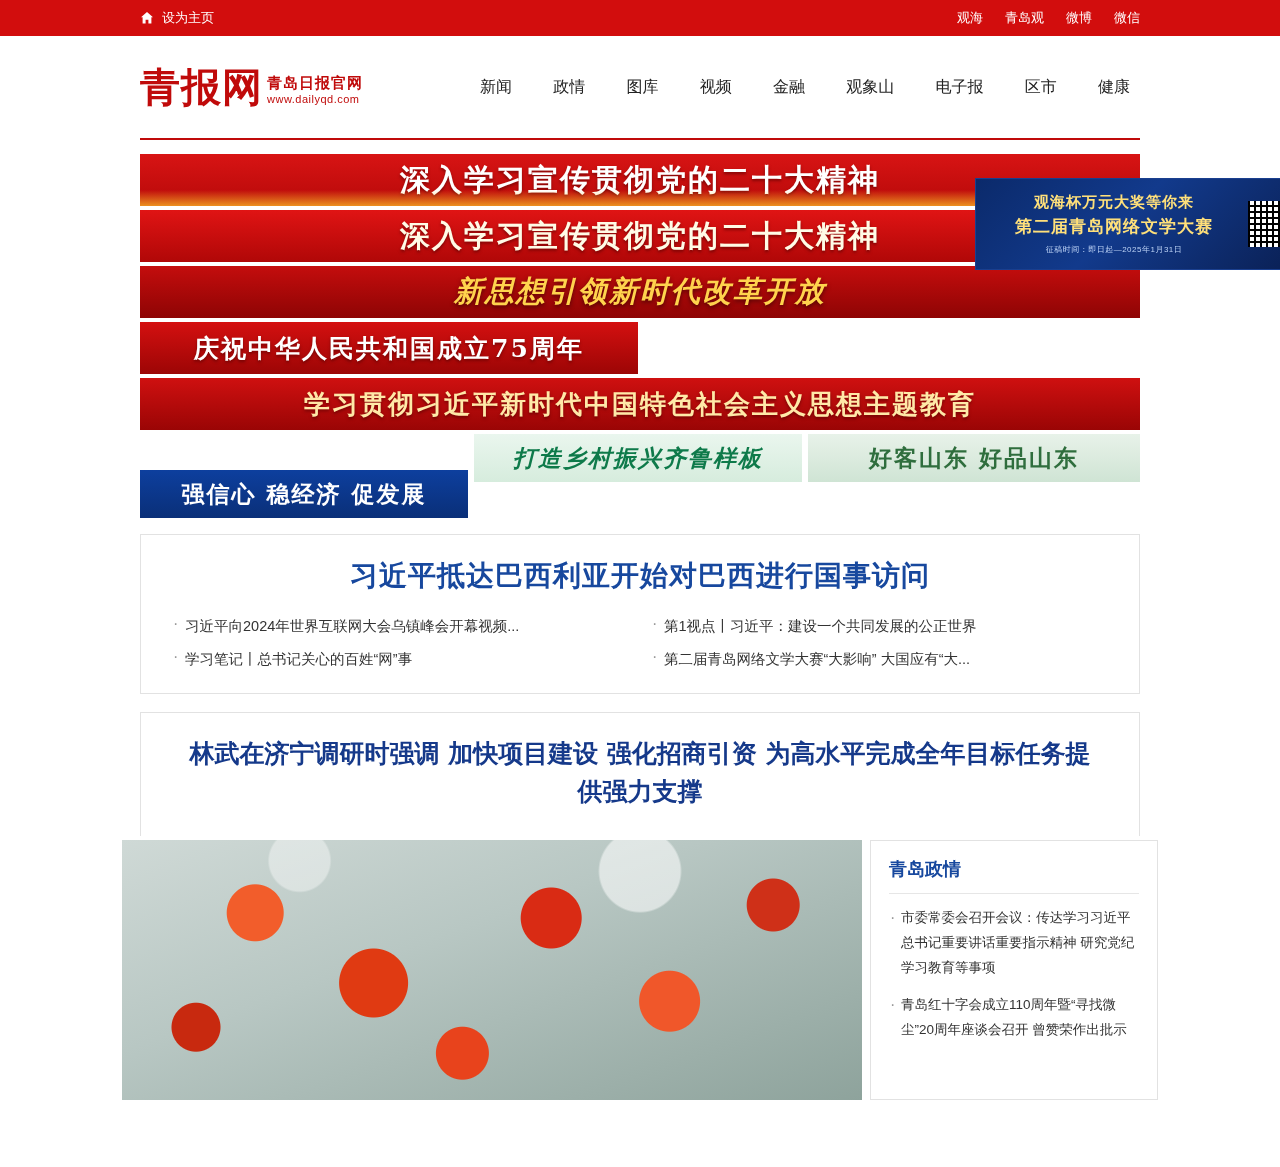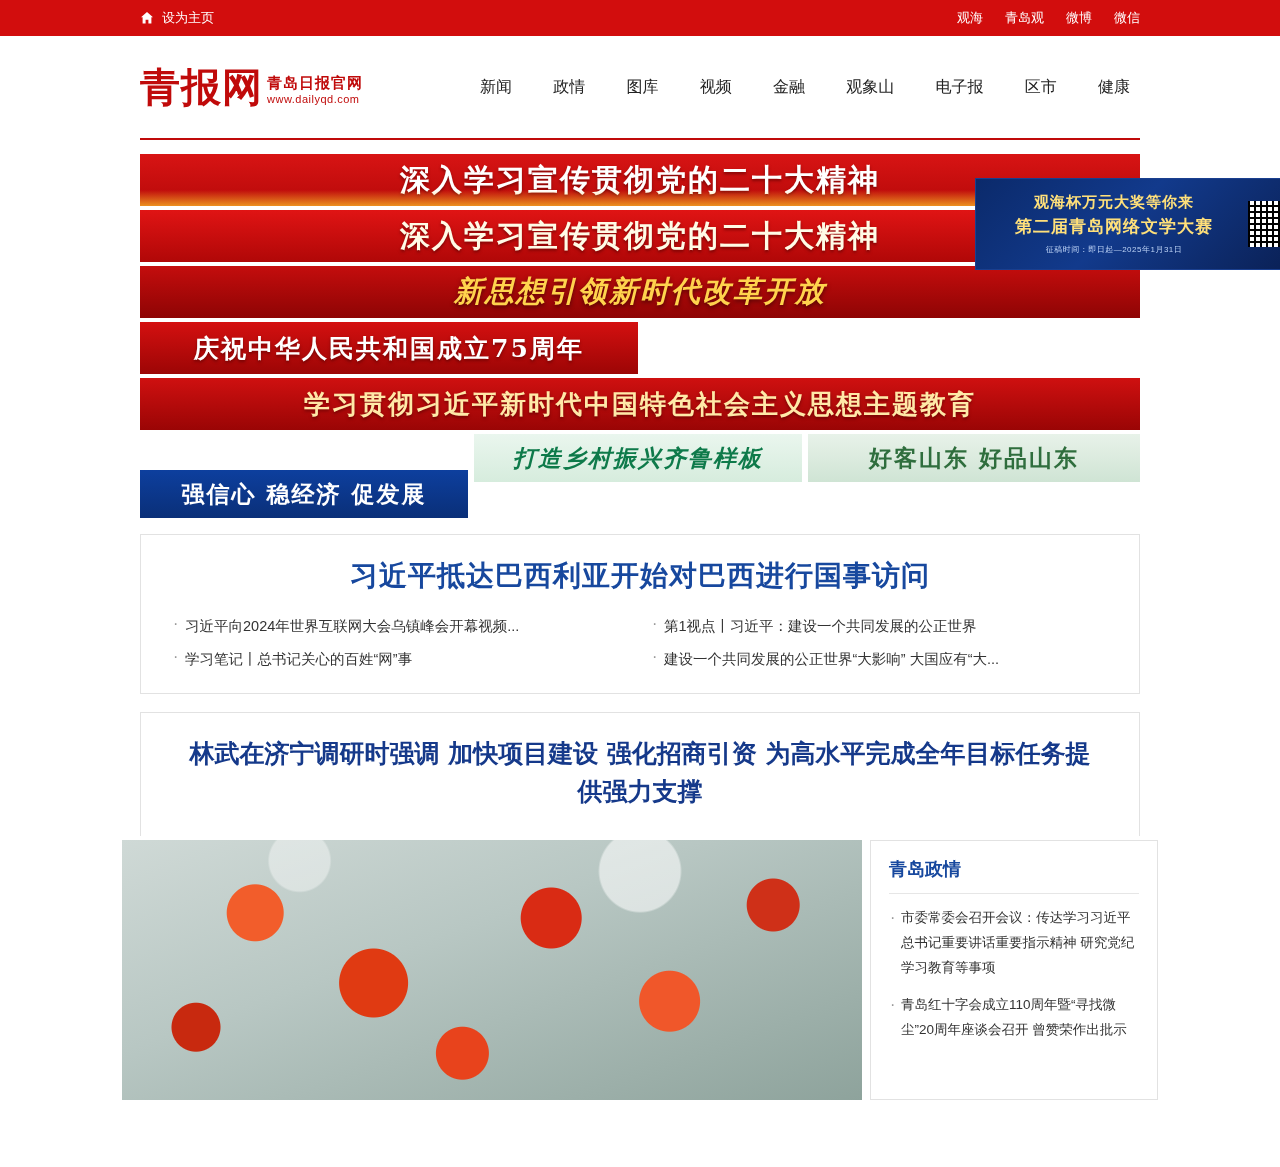--- a/index.html
+++ b/index.html
@@ -339,21 +339,21 @@
     <div class="promo-qr"></div>
   </div>
 </div>
 
 <div class="card">
   <div class="headline">习近平抵达巴西利亚开始对巴西进行国事访问</div>
   <div class="sublinks">
     <div class="sublink">习近平向2024年世界互联网大会乌镇峰会开幕视频...</div>
     <div class="sublink">第1视点丨习近平：建设一个共同发展的公正世界</div>
     <div class="sublink">学习笔记丨总书记关心的百姓“网”事</div>
-    <div class="sublink">建设一个共同发展的公正世界“大影响” 大国应有“大...</div>
+    <div class="sublink">第二届青岛网络文学大赛“大影响” 大国应有“大...</div>
   </div>
 </div>
 
 <div class="card2">
   <div class="headline2">林武在济宁调研时强调 加快项目建设 强化招商引资 为高水平完成全年目标任务提供强力支撑</div>
 </div>
 
 <div class="lower">
   <div class="photo"></div>
   <div class="side">

